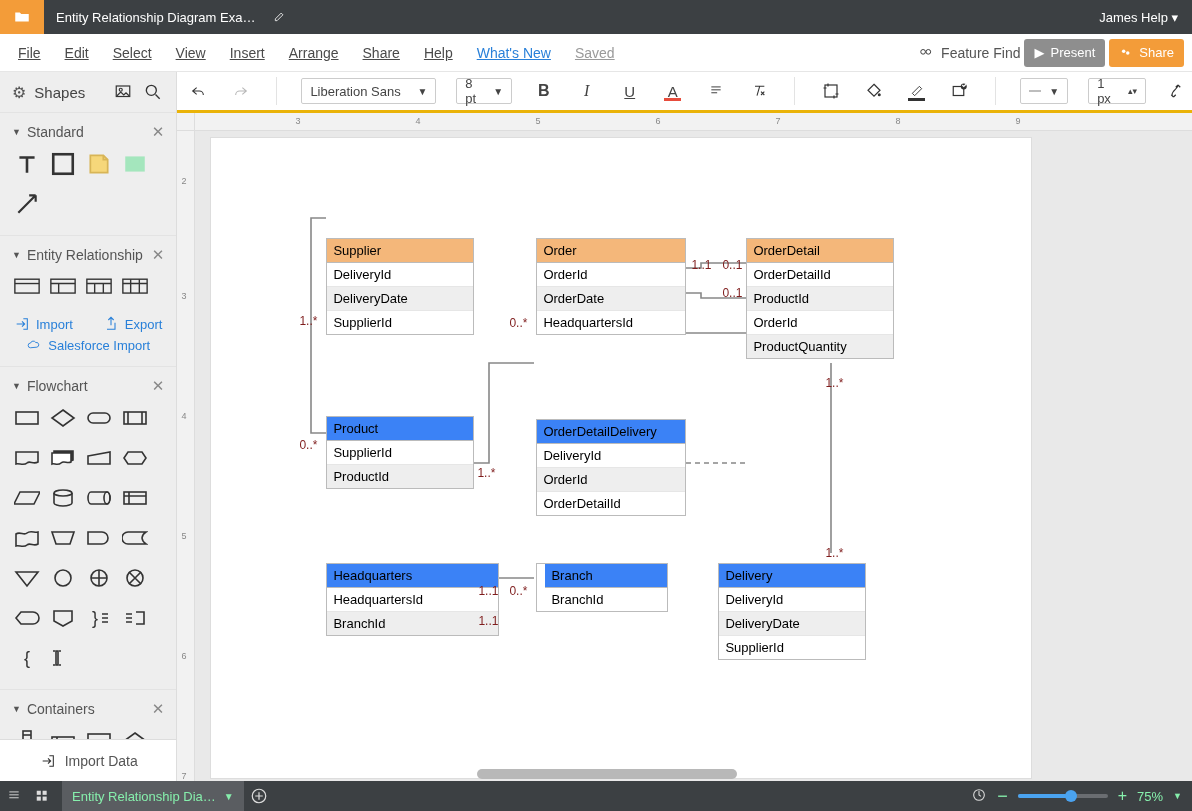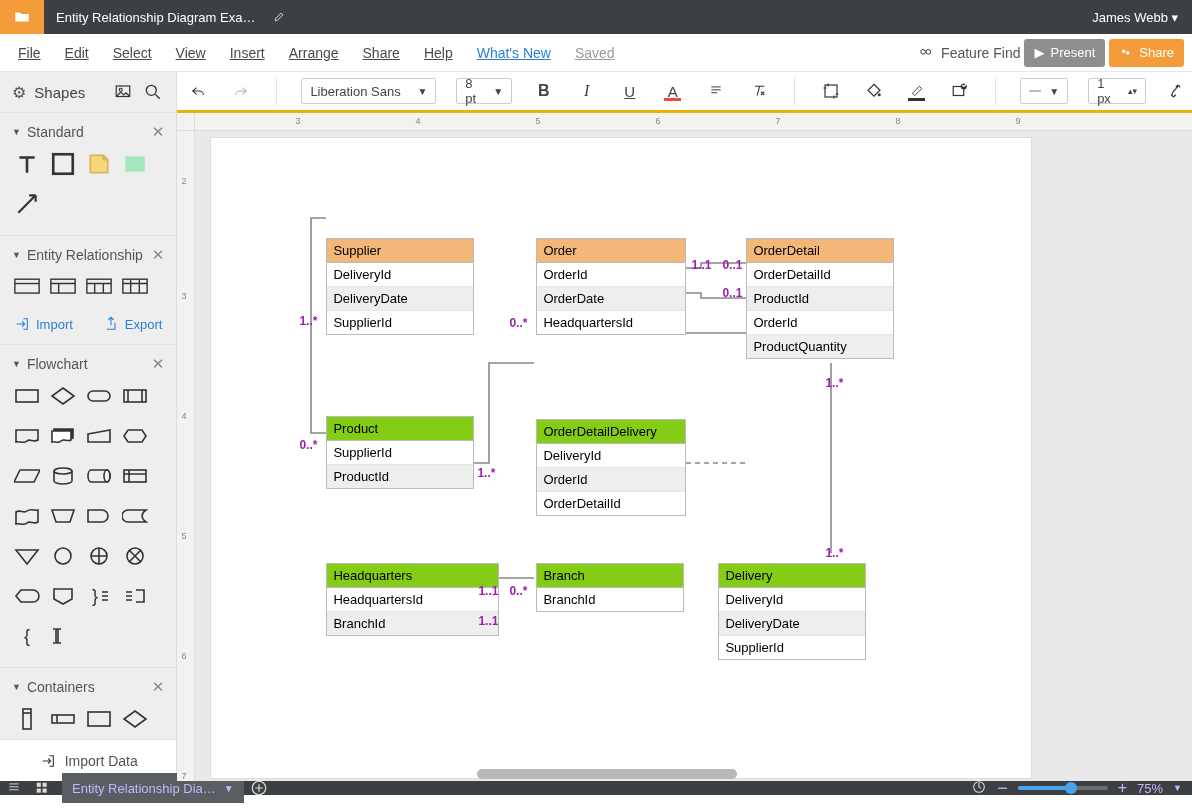--- a/index.html
+++ b/index.html
@@ -63,33 +63,33 @@
 .ruler-h { position: absolute; top:0; left: 18px; right:0; height: 18px; background: #f2f2f2; border-bottom: 1px solid #ddd; font-size: 9px; color:#888; }
 .ruler-h span { position: absolute; top: 3px; }
 .ruler-v { position: absolute; top: 18px; left:0; width: 18px; bottom:0; background: #f2f2f2; border-right: 1px solid #ddd; font-size: 9px; color:#888; }
 .ruler-v span { position: absolute; left: 4px; }
 .ruler-corner { position:absolute; top:0; left:0; width:18px; height:18px; background:#f2f2f2; border-right:1px solid #ddd; border-bottom:1px solid #ddd; }
 .paper { position: absolute; top: 25px; left: 34px; width: 820px; height: 640px; background: #fff; box-shadow: 0 0 0 1px #ddd; }
 
 
 .entity { position: absolute; border: 1px solid #bbb; background: #fff; font-size: 13px; }
 .entity .e-head { background: #f4b77a; border-bottom: 1px solid #bbb; padding: 4px 6px; font-weight: 400; }
-.entity .e-head.light { background: #84cc16; }
+.entity .e-head.light { background: #3b82f6; }
 .entity .e-row { padding: 4px 6px; border-bottom: 1px solid #e6e6e6; }
 .entity .e-row:last-child { border-bottom: none; }
 .entity .e-row.alt { background: #eee; }
-.conn-label { position: absolute; font-size: 12px; color: #a21caf; background: transparent; font-weight: bold; }
+.conn-label { position: absolute; font-size: 12px; color: #7f1d1d; background: transparent; }
 
 
 .right-panel { width: 40px; background: #eee; border-left: 1px solid #ddd; display: flex; flex-direction: column; align-items: center; padding-top: 8px; gap: 26px; color: #555; }
 .right-panel .chev { height: 18px; }
 .right-panel .ico { width: 24px; height: 24px; display:flex; align-items:center; justify-content:center; }
 
 
-.bottombar { height: 14px; background: #3c4043; display: flex; align-items: center; color: #c4b5fd; font-size: 13px; }
+.bottombar { height: 30px; background: #3c4043; display: flex; align-items: center; color: #86efac; font-size: 13px; }
 .bottombar .ico { width: 28px; display:flex; justify-content:center; }
 .bottombar .page-tab { background: #5a5d61; height: 30px; display: flex; align-items: center; padding: 0 10px; gap: 8px; margin-left: 6px; }
 .bottombar .add-page { width: 30px; display:flex; justify-content:center; }
 .bottombar .spacer { flex:1; }
 .bottombar .zoom { display:flex; align-items:center; gap:10px; padding:0 10px; }
 .bottombar .slider { width: 90px; height: 4px; background: #6a6d71; position: relative; border-radius: 2px; }
 .bottombar .slider .fill { position:absolute; left:0; top:0; bottom:0; width: 55%; background: #4aa3f0; border-radius: 2px; }
 .bottombar .slider .knob { position:absolute; top:-4px; left: 53%; width:12px; height:12px; background:#4aa3f0; border-radius:50%; }
 
 svg { stroke: #333; stroke-width: 1.6; fill: none; }
@@ -105,21 +105,21 @@
         <path d="M3 6h6l2 2h10v10H3z" fill="#fff" stroke="none"></path>
       </svg>
   </div>
   <div class="doc-title">Entity Relationship Diagram Exa…</div>
   <div class="pencil">
     <svg viewBox="0 0 24 24" width="14" height="14">
         <path d="M4 17l10-10 3 3-10 10H4z" stroke="#fff"></path>
       </svg>
   </div>
   <div class="spacer"></div>
-  <div class="user">James Webb ▾</div>
+  <div class="user">James Help ▾</div>
 </div>
 
 <div class="menubar">
   <div class="menu-item">File</div>
   <div class="menu-item">Edit</div>
   <div class="menu-item">Select</div>
   <div class="menu-item">View</div>
   <div class="menu-item">Insert</div>
   <div class="menu-item">Arrange</div>
   <div class="menu-item">Share</div>
@@ -228,20 +228,28 @@
               </svg>
               <span>Import</span>
             </span>
           <span style="display:flex;align-items:center;gap:6px;">
               <svg viewBox="0 0 24 24" width="16" height="16" style="stroke:#2980d9">
                 <path d="M6 20h12V10M12 14V2M8 6l4-4 4 4"></path>
               </svg>
               <span>Export</span>
             </span>
         </div>
+        <div class="er-links2">
+          <span style="display:inline-flex;align-items:center;gap:6px;">
+              <svg viewBox="0 0 24 24" width="16" height="14" style="stroke:#2980d9">
+                <path d="M6 15a4 4 0 010-8 5 5 0 019-1 4 4 0 012 8z"></path>
+              </svg>
+              <span>Salesforce Import</span>
+            </span>
+        </div>
       </div>
 
       <div class="section">
         <div class="section-header">
           <span class="caret">▼</span>
           <span>Flowchart</span>
           <span class="close">✕</span>
         </div>
         <div class="shape-grid">
           <span><svg viewBox="0 0 26 20">
@@ -527,21 +535,21 @@
           <div class="e-row">HeadquartersId</div>
         </div>
 
         <div class="entity" style="left:325px;top:281px;width:150px;">
           <div class="e-head light">OrderDetailDelivery</div>
           <div class="e-row">DeliveryId</div>
           <div class="e-row alt">OrderId</div>
           <div class="e-row">OrderDetailId</div>
         </div>
 
-        <div class="entity" style="left:325px;top:425px;width:148px;">
+        <div class="entity" style="left:325px;top:425px;width:132px;padding-left:8px;">
           <div class="e-head light">Branch</div>
           <div class="e-row">BranchId</div>
         </div>
 
         <div class="entity" style="left:535px;top:100px;width:148px;">
           <div class="e-head">OrderDetail</div>
           <div class="e-row">OrderDetailId</div>
           <div class="e-row alt">ProductId</div>
           <div class="e-row">OrderId</div>
           <div class="e-row alt">ProductQuantity</div>

